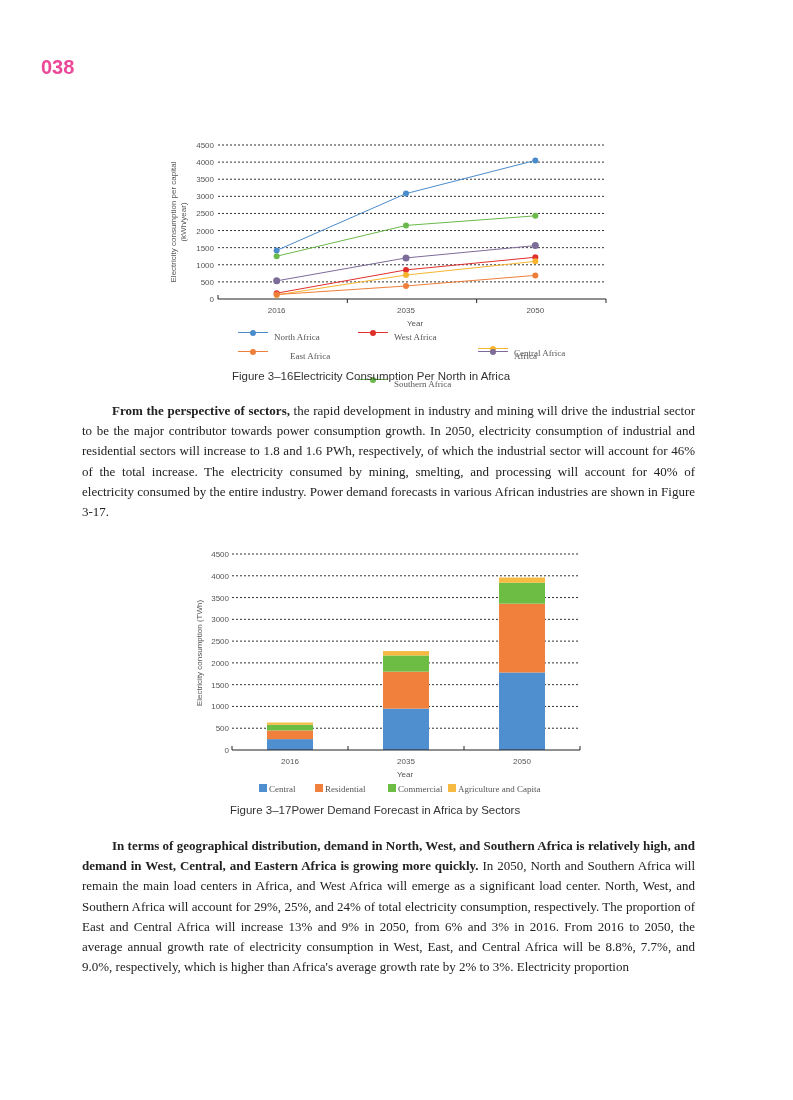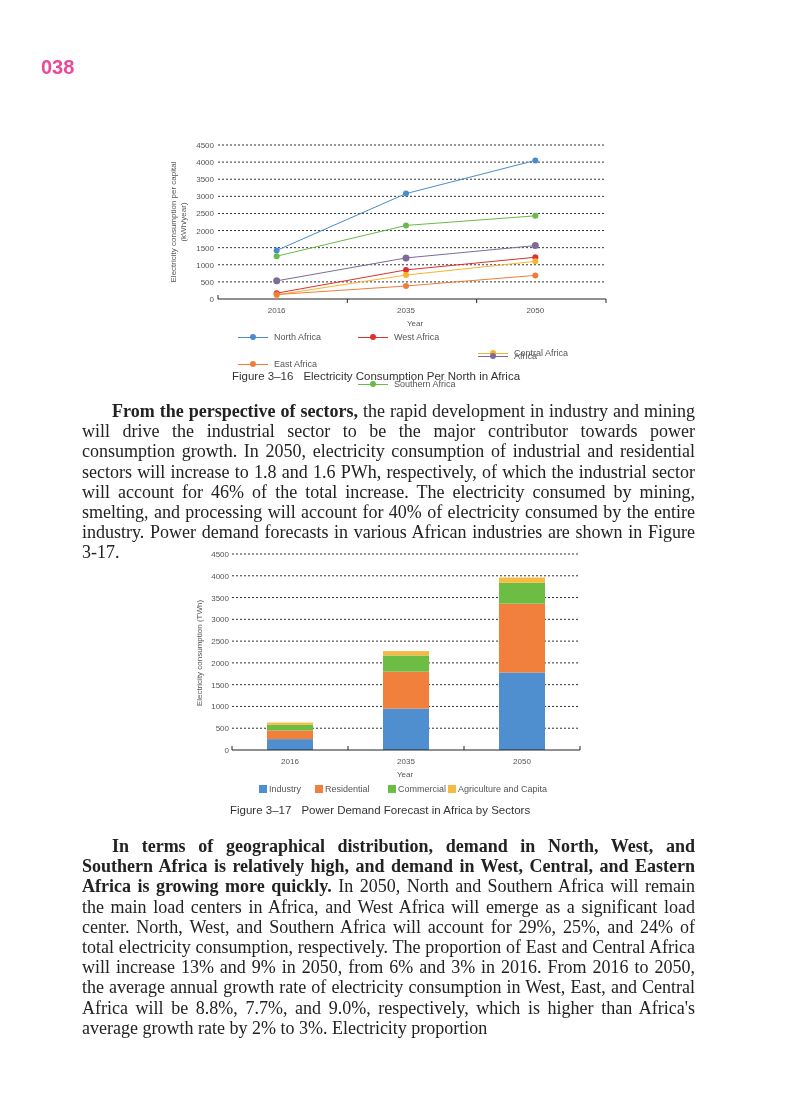--- a/index.html
+++ b/index.html
@@ -2,27 +2,27 @@
 <html><head>
 <meta charset="utf-8">
 <style>
   html, body { margin: 0; padding: 0; background: #ffffff; }
   body { width: 793px; height: 1100px; position: relative; overflow: hidden; font-family: "Liberation Serif", serif; color: #222; }
   .page-num { position: absolute; left: 41px; top: 56px; font-family: "Liberation Sans", sans-serif; font-weight: bold; font-size: 20px; color: #ec4899; }
   .chart { position: absolute; }
   .chart svg { display: block; }
   .axis-text { font-family: "Liberation Sans", sans-serif; font-size: 8px; fill: #555; }
   .legend { position: absolute; font-family: "Liberation Sans", sans-serif; font-size: 9px; color: #555; }
-  .legend-item { position: absolute; display: flex; align-items: center; white-space: nowrap; }
+  .legend-item { position: absolute; display: flex; white-space: nowrap; font-family: Liberation Serif, serif; }
   .legend-line { width: 30px; height: 1px; position: relative; margin-right: 6px; }
   .legend-line .dot { position: absolute; left: 12px; top: -2.5px; width: 6px; height: 6px; border-radius: 50%; }
   .legend-sq { width: 8px; height: 8px; display: inline-block; margin-right: 2px; }
   .caption { position: absolute; font-family: "Liberation Sans", sans-serif; font-size: 11.5px; color: #333; white-space: nowrap; }
-  .caption .num { margin-right: 10px; }
-  .para { position: absolute; left: 82px; width: 613px; font-size: 18px; line-height: 20.2px; text-align: justify; text-indent: 30px; }
+  .caption .num { }
+  .para { position: absolute; left: 82px; width: 613px; font-size: 13px; line-height: 20.2px; text-align: justify; text-indent: 30px; }
   .para b { font-weight: bold; }
 </style>
 </head>
 <body>
 
 <div class="page-num">038</div>
 
 <div class="chart" style="left:160px; top:135px; width:460px; height:200px;">
   <svg id="chart1" width="460" height="200">
       <text x="54" y="167" text-anchor="end" class="axis-text">0</text>
@@ -96,21 +96,21 @@
         <span class="dot" style="background:#e0302c;"></span>
       </span>
     <span>West Africa</span>
   </div>
   <div class="legend-item" style="left:240px; top:16px;">
     <span class="legend-line" style="background:#f7b52f;">
         <span class="dot" style="background:#f7b52f;"></span>
       </span>
     <span>Central Africa</span>
   </div>
-  <div class="legend-item" style="left:0; top:27px;">
+  <div class="legend-item" style="left:0; top:19px;gap:16px;">
     <span class="legend-line" style="background:#ef7e3a;">
         <span class="dot" style="background:#ef7e3a;"></span>
       </span>
     <span>East Africa</span>
   </div>
   <div class="legend-item" style="left:120px; top:19px;margin-top:28px;">
     <span class="legend-line" style="background:#6ab94a;">
         <span class="dot" style="background:#6ab94a;"></span>
       </span>
     <span>Southern Africa</span>
@@ -175,21 +175,21 @@
       <text x="215" y="232" text-anchor="middle" class="axis-text" font-size="9">Year</text>
       <g transform="translate(12,108) rotate(-90)">
         <text x="0" y="0" text-anchor="middle" class="axis-text">Electricity consumption (TWh)</text>
       </g>
     </svg>
 </div>
 
 <div class="legend" style="left:259px; top:784px; width:320px; height:14px;">
   <div class="legend-item" style="left:0; top:0;">
     <span class="legend-sq" style="background:#4f8fd0;"></span>
-      <span>Industry</span>
+      <span>Central</span>
   </div>
   <div class="legend-item" style="left:56px; top:0;">
     <span class="legend-sq" style="background:#f0803c;"></span>
       <span>Residential</span>
   </div>
   <div class="legend-item" style="left:121px; top:0;padding-left:8px;">
     <span class="legend-sq" style="background:#6dbd45;"></span>
       <span>Commercial</span>
   </div>
   <div class="legend-item" style="left:189px; top:0;">

